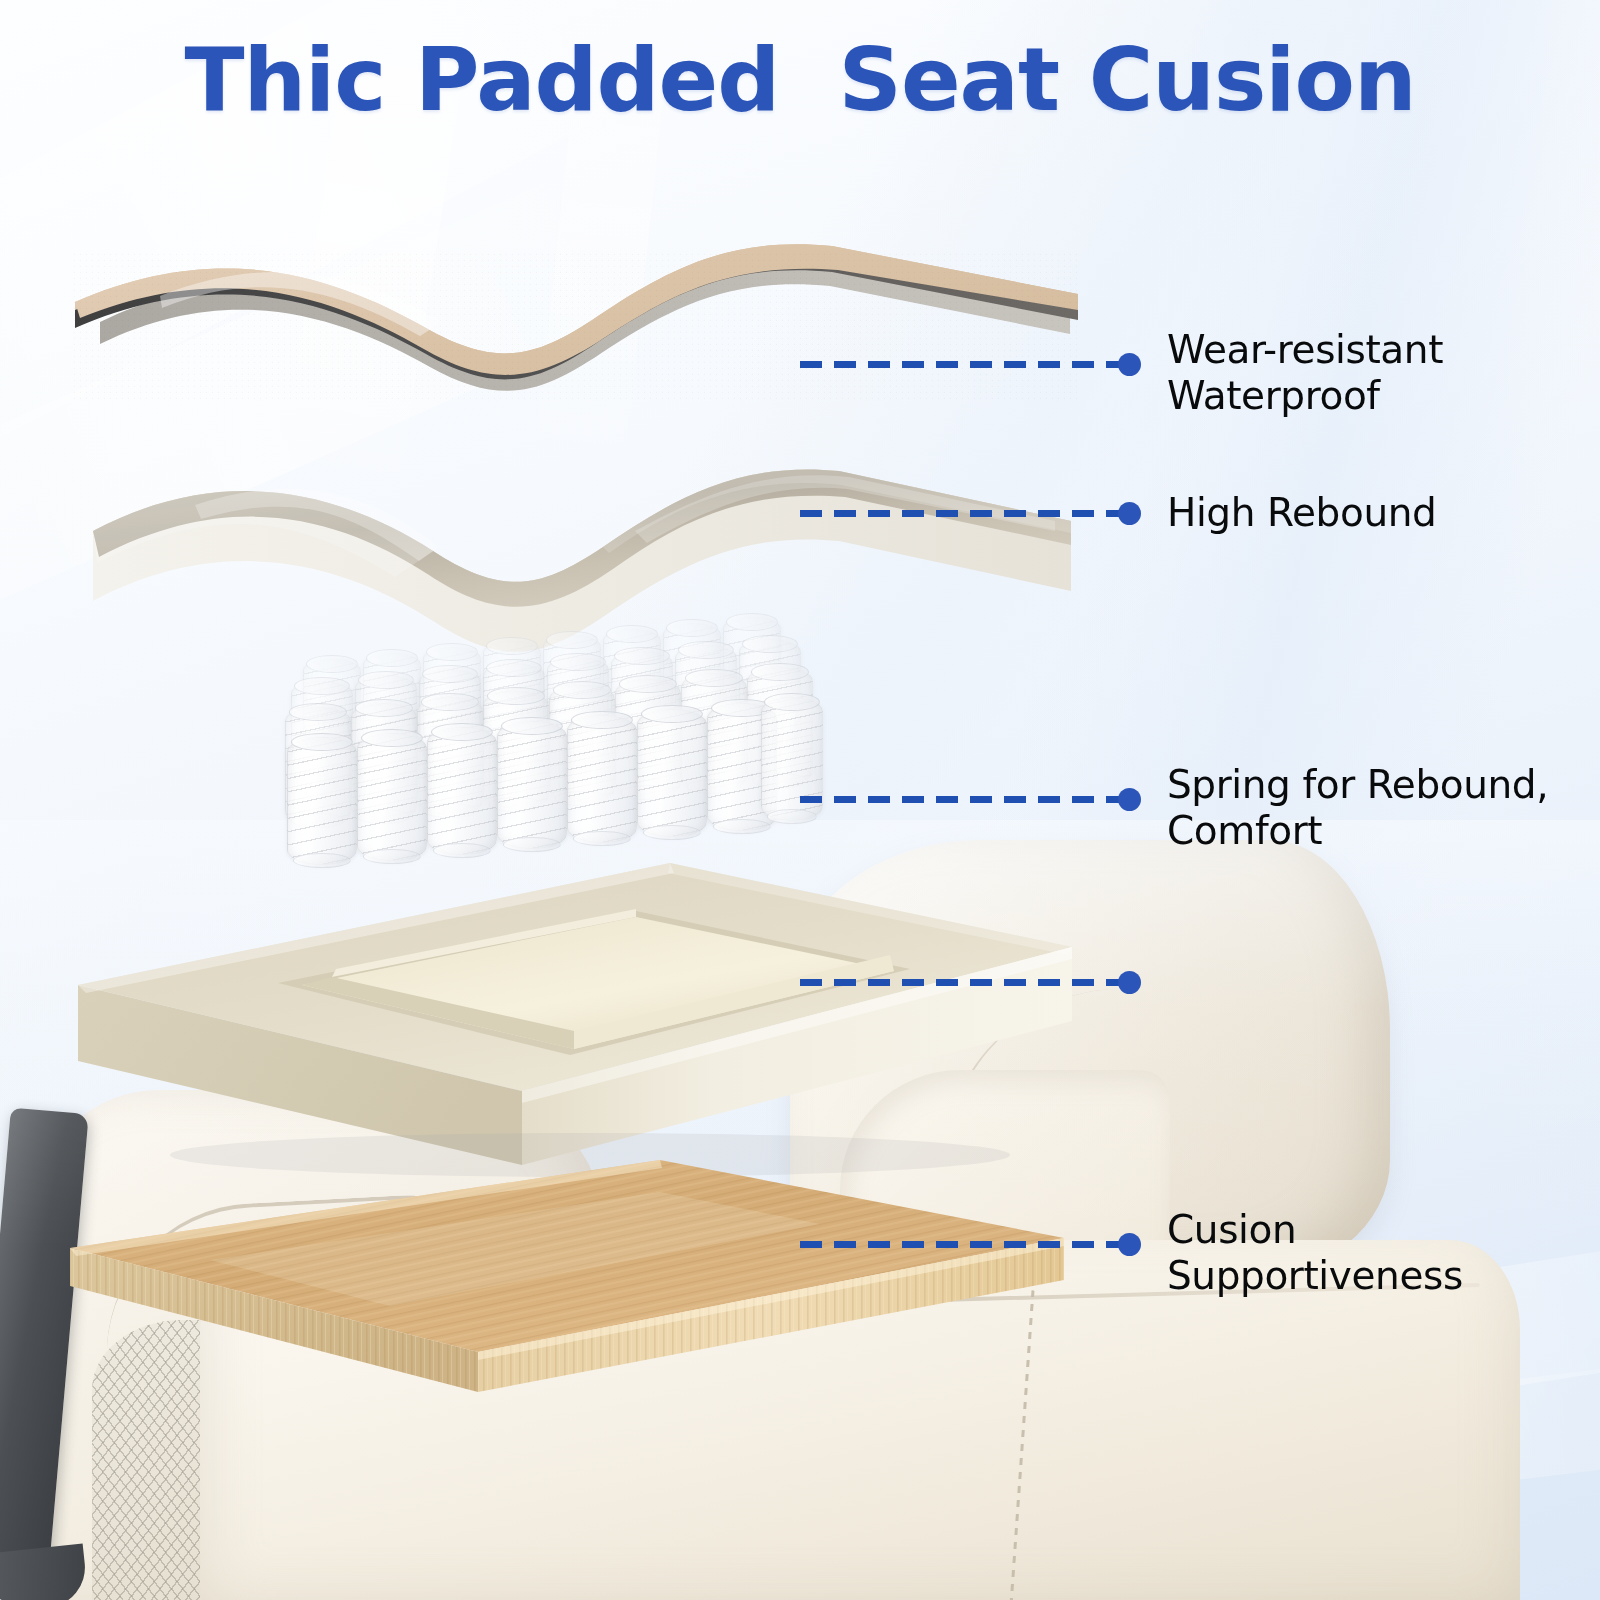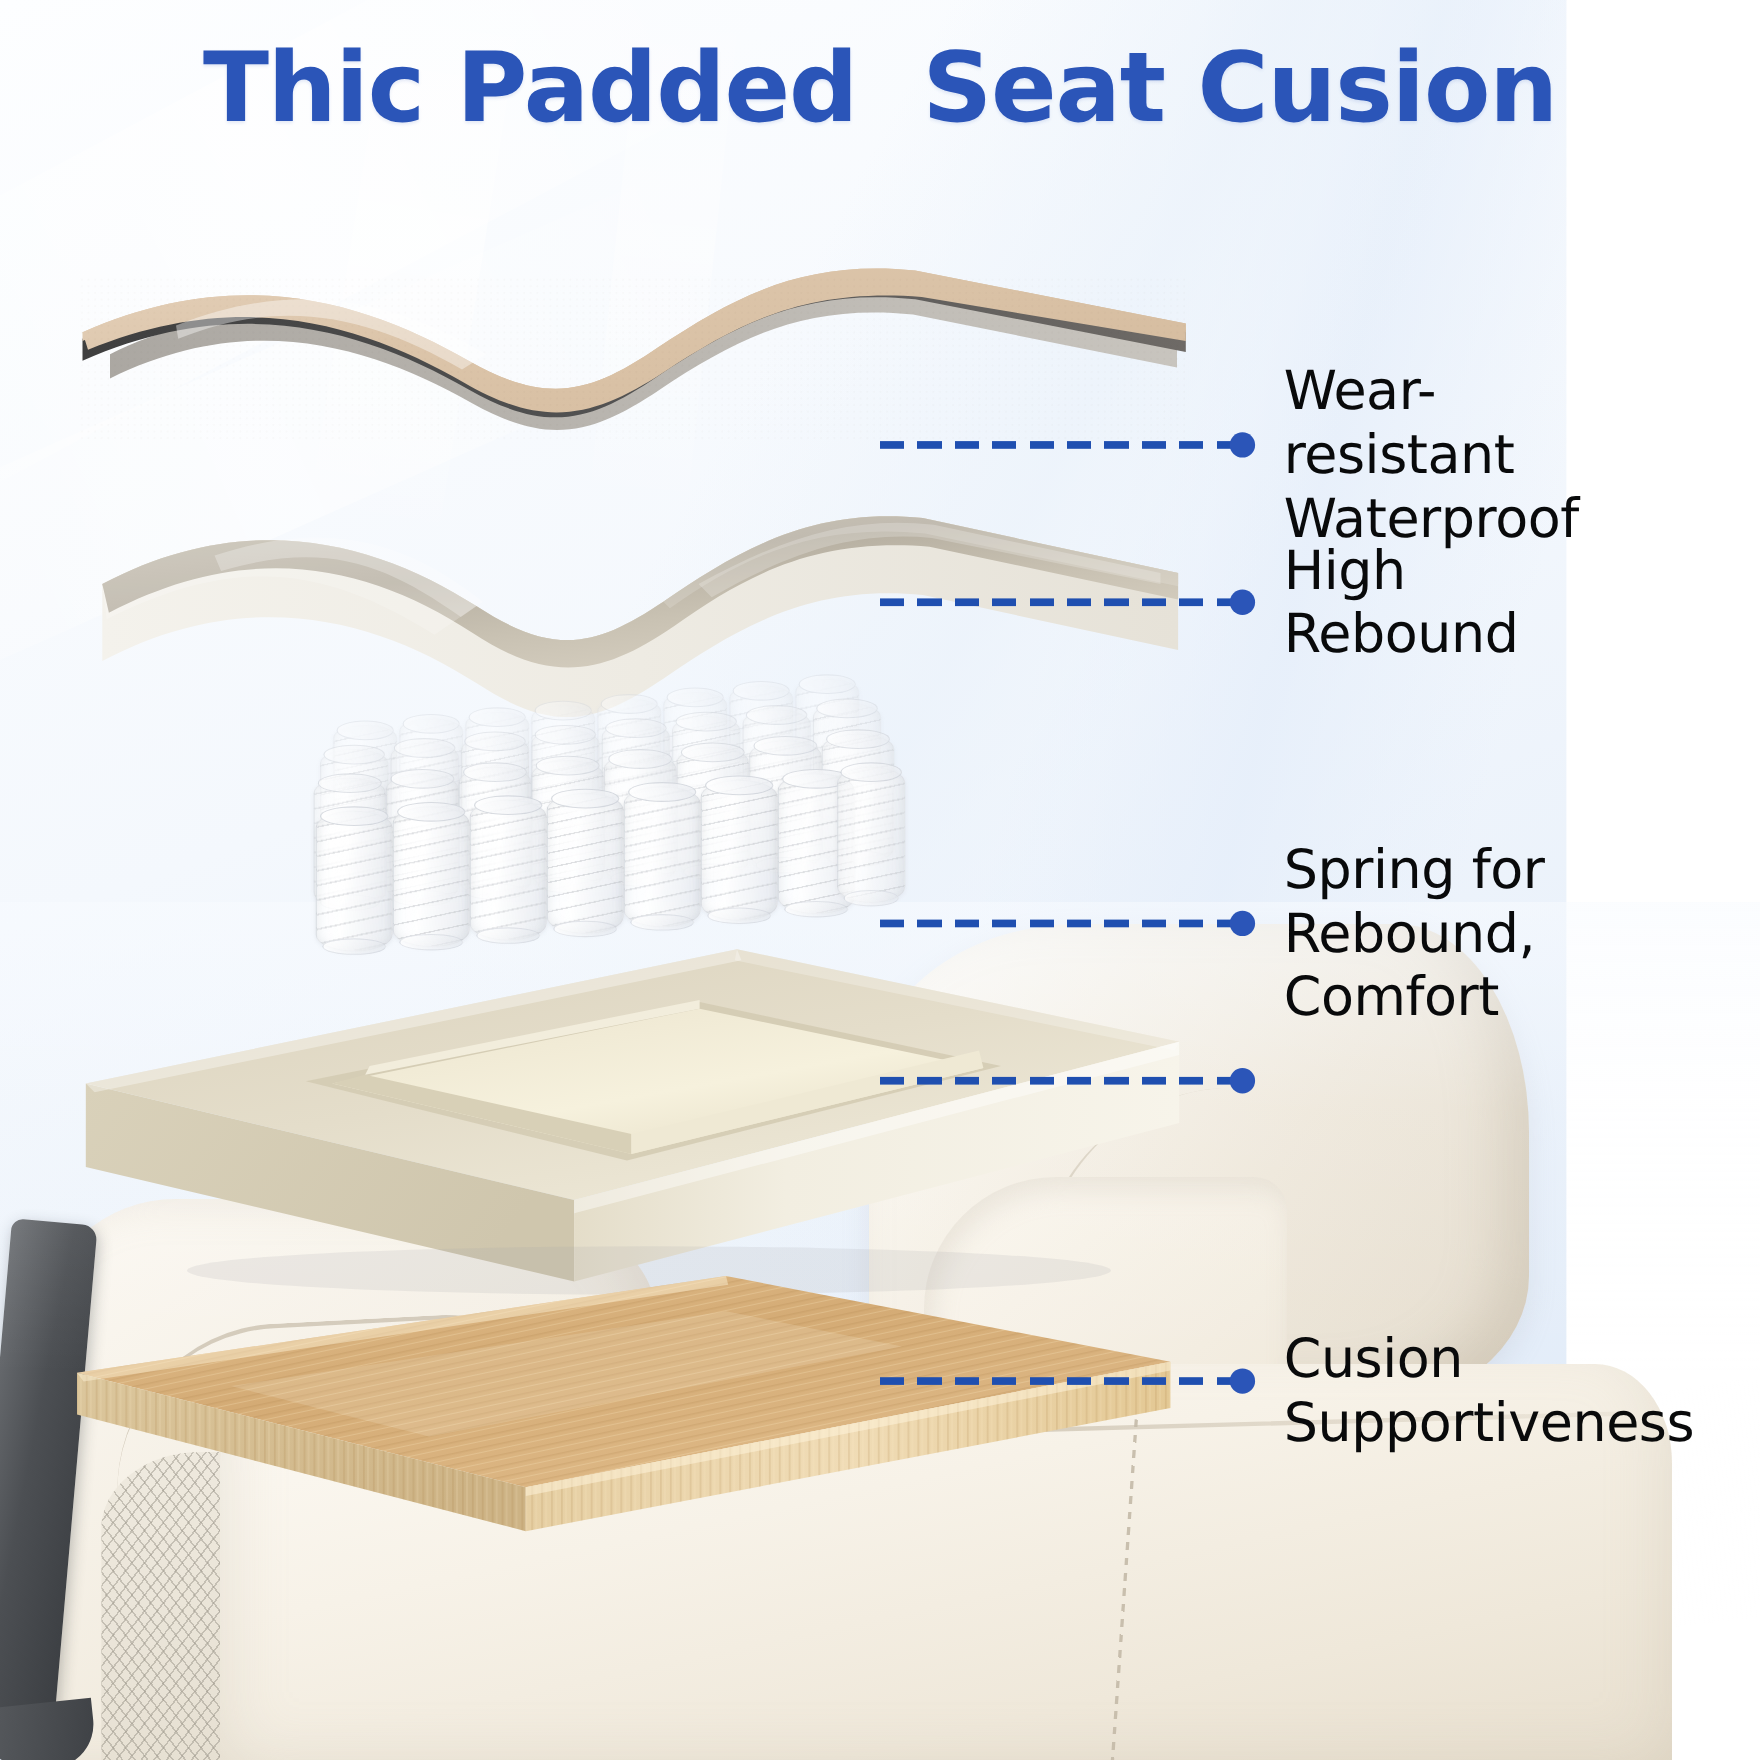--- a/index.html
+++ b/index.html
@@ -4,21 +4,21 @@
 <style>
   * { margin:0; padding:0; box-sizing:border-box; }
   html, body {
     width:1600px; height:1600px;
     font-family:"Liberation Sans", sans-serif;
     overflow:hidden;
   }
 
   #stage {
     position:relative;
-    width:1424px; height:1600px;
+    width:1600px; height:1600px;
     background:
       linear-gradient(118deg, rgba(255,255,255,0) 38%, rgba(236,243,251,.85) 52%, rgba(255,255,255,0) 63%),
       linear-gradient(104deg, rgba(255,255,255,0) 60%, rgba(229,238,250,.8) 72%, rgba(255,255,255,0) 84%),
       linear-gradient(160deg, #fdfeff 0%, #f4f8fd 40%, #e8f0fa 72%, #dce8f7 100%);
   }
 
   
   .streak { position:absolute; background:linear-gradient(90deg, rgba(255,255,255,0), rgba(255,255,255,.9), rgba(255,255,255,0)); pointer-events:none; }
   .streak.s1 { left:-200px; top:60px;  width:900px;  height:230px; transform:rotate(-28deg); opacity:.75; }
   .streak.s2 { left:-260px; top:330px; width:980px;  height:160px; transform:rotate(-24deg); opacity:.6; }
@@ -161,21 +161,21 @@
 
   
   .callout { position:absolute; display:flex; align-items:center; }
   .leader { height:7px; flex:0 0 auto;
     background:repeating-linear-gradient(90deg,#1f4fb0 0 22px, rgba(0,0,0,0) 22px 34px);
   }
   .dot { width:23px; height:23px; border-radius:50%; background:#2b55b8; flex:0 0 auto; margin-left:-2px; }
   .callout-label {
     margin-left:26px; color:#090a0b;
     font-family:"DejaVu Sans", sans-serif;
-    font-size:49px; font-weight:400; line-height:1.18;
+    font-size:39px; font-weight:400; line-height:1.18;
     white-space:pre-line; letter-spacing:-.4px;
   }
 </style>
 </head>
 <body>
 
 <div id="stage">
 
   <div class="streak s1"></div>
   <div class="streak s2"></div>

